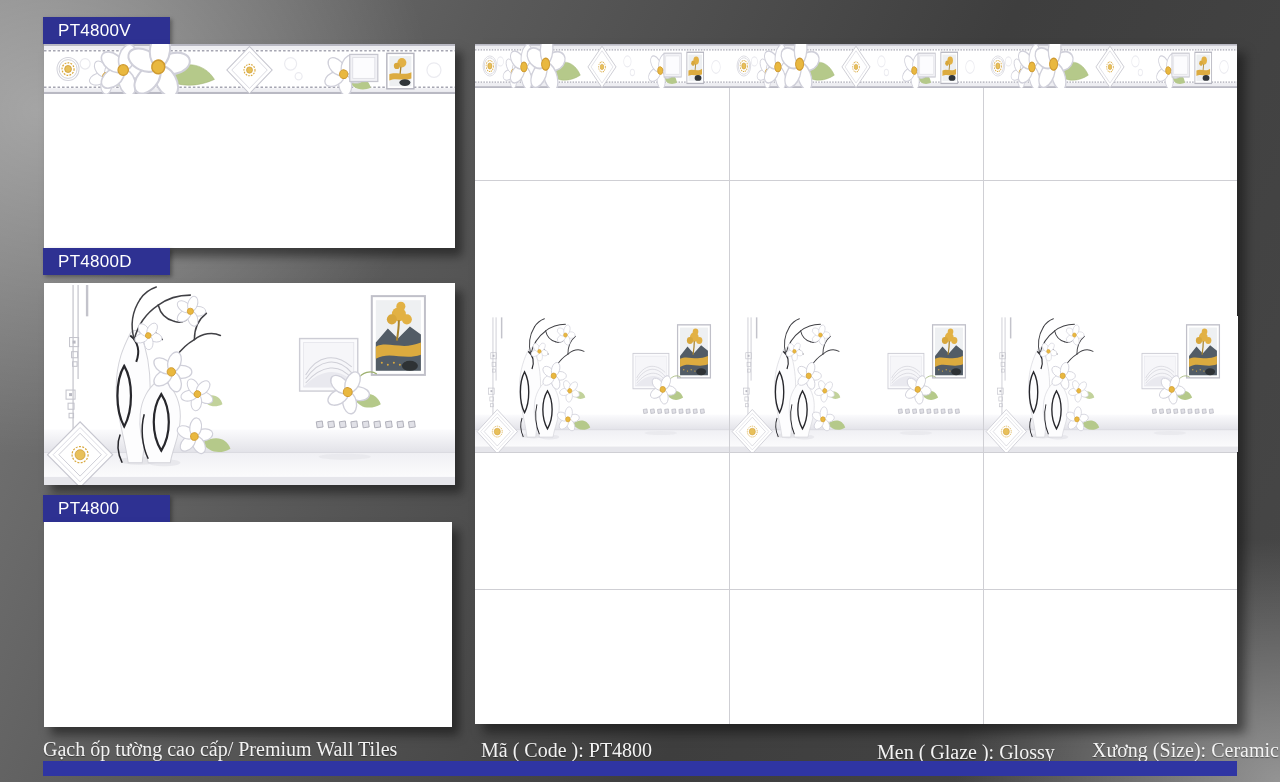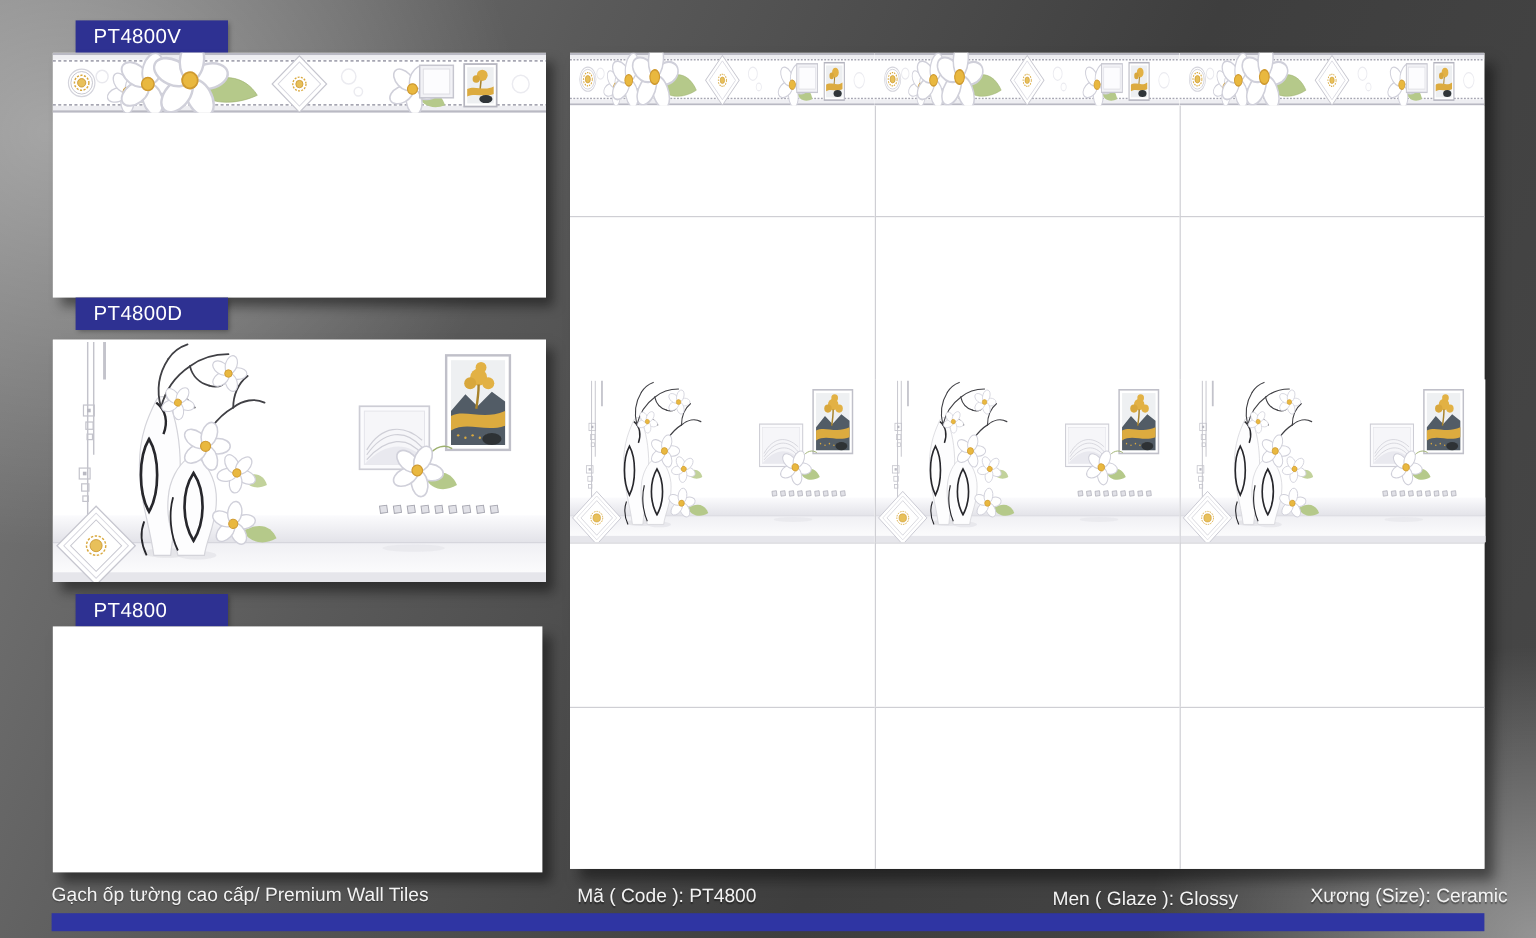--- a/index.html
+++ b/index.html
@@ -9,21 +9,20 @@
     background:
       radial-gradient(ellipse 640px 560px at 3% 14%, rgba(255,255,255,0.34), rgba(255,255,255,0) 62%),
       radial-gradient(ellipse 560px 420px at 100% 100%, rgba(255,255,255,0.42), rgba(255,255,255,0) 58%),
       linear-gradient(115deg,#7c7c7c 0%,#5a5a5a 30%,#3e3e3e 62%,#474747 100%);
   }
   .badge{
     position:absolute;left:43px;width:127px;height:27px;
     background:#2e3192;color:#fff;font-size:17px;line-height:27px;
     padding-left:15px;box-sizing:border-box;letter-spacing:.3px;
     box-shadow:2px 2px 4px rgba(0,0,0,.35);
-    margin-left:20px;
   }
   .tile{
     position:absolute;background:#fff;
     box-shadow:7px 8px 9px rgba(10,10,10,.5);
   }
   #tile-v{left:44px;top:44px;width:411px;height:204px;}
   #tile-d{left:44px;top:283px;width:411px;height:202px;}
   #tile-plain{left:44px;top:522px;width:408px;height:205px;}
   .strip-svg{display:block;width:411px;height:50px;}
   .decor-svg{display:block;width:411px;height:202px;}
@@ -36,22 +35,22 @@
   .grid-row{display:flex;}
   .grid-cell{width:254px;box-sizing:border-box;border-top:1px solid #cfcfd4;background:#fff;}
   .grid-cell + .grid-cell{border-left:1px solid #cfcfd4;}
   .grid-row.r1 .grid-cell{height:92px;border-top:none;}
   .grid-row.r2 .grid-cell{height:136px;}
   .grid-row.r3 .grid-cell{height:136px;border-top:none;}
   .grid-row.r4 .grid-cell{height:137px;}
   .grid-row.r5 .grid-cell{height:135px;}
   .grid-cell svg{display:block;width:254px;height:136px;}
   .footer-text{
-    position:absolute;color:#f3f3f3;font-family:Liberation Sans, sans-serif;
-    font-size:16px;white-space:nowrap;text-shadow:0 1px 1px rgba(0,0,0,.4);
+    position:absolute;color:#f3f3f3;font-family:Liberation Serif, serif;
+    font-size:20px;white-space:nowrap;text-shadow:0 1px 1px rgba(0,0,0,.4);
   }
   #ft-title{left:43px;top:738px;}
   #ft-code{left:481px;top:739px;}
   #ft-size{left:668px;top:739px;}
   #ft-glaze{left:877px;top:741px;}
   #ft-body{left:1092px;top:739px;}
   .blue-bar{position:absolute;left:43px;top:761px;width:1194px;height:15px;background:#2f35a3;}
   .defs-holder{position:absolute;width:0;height:0;overflow:hidden;}
 </style>
 </head>

